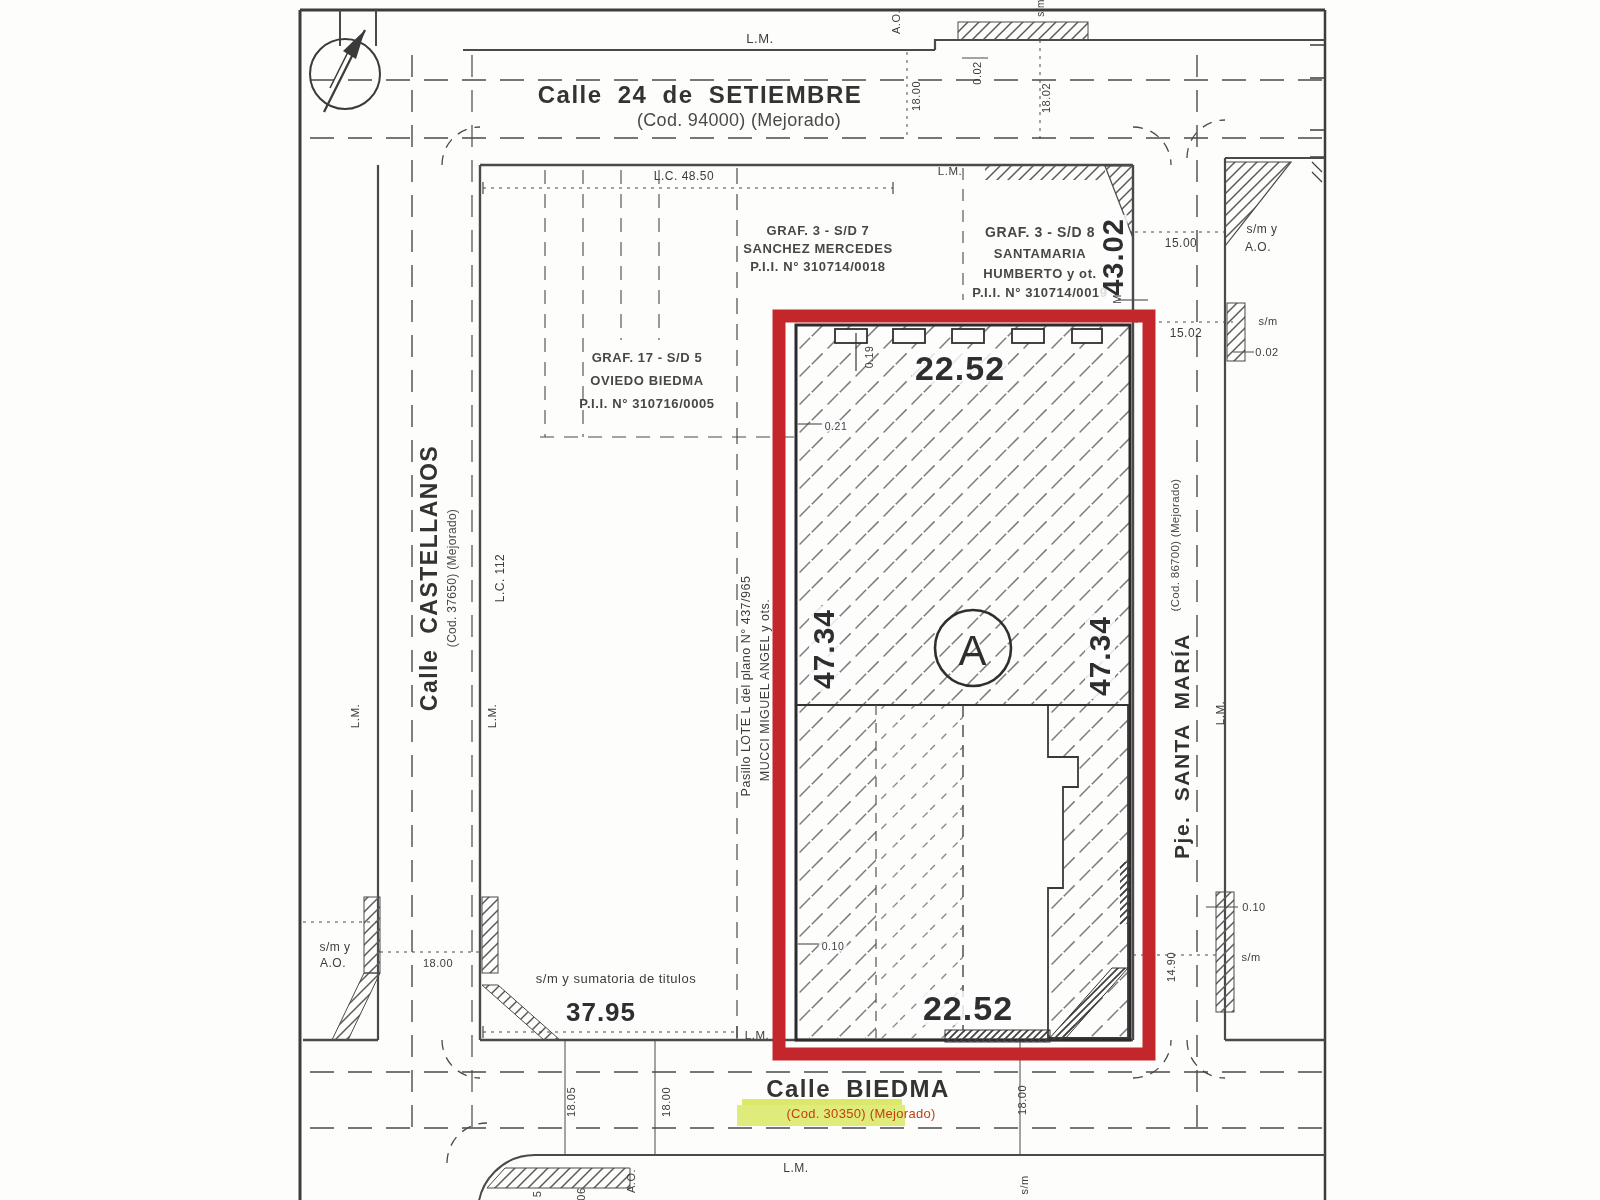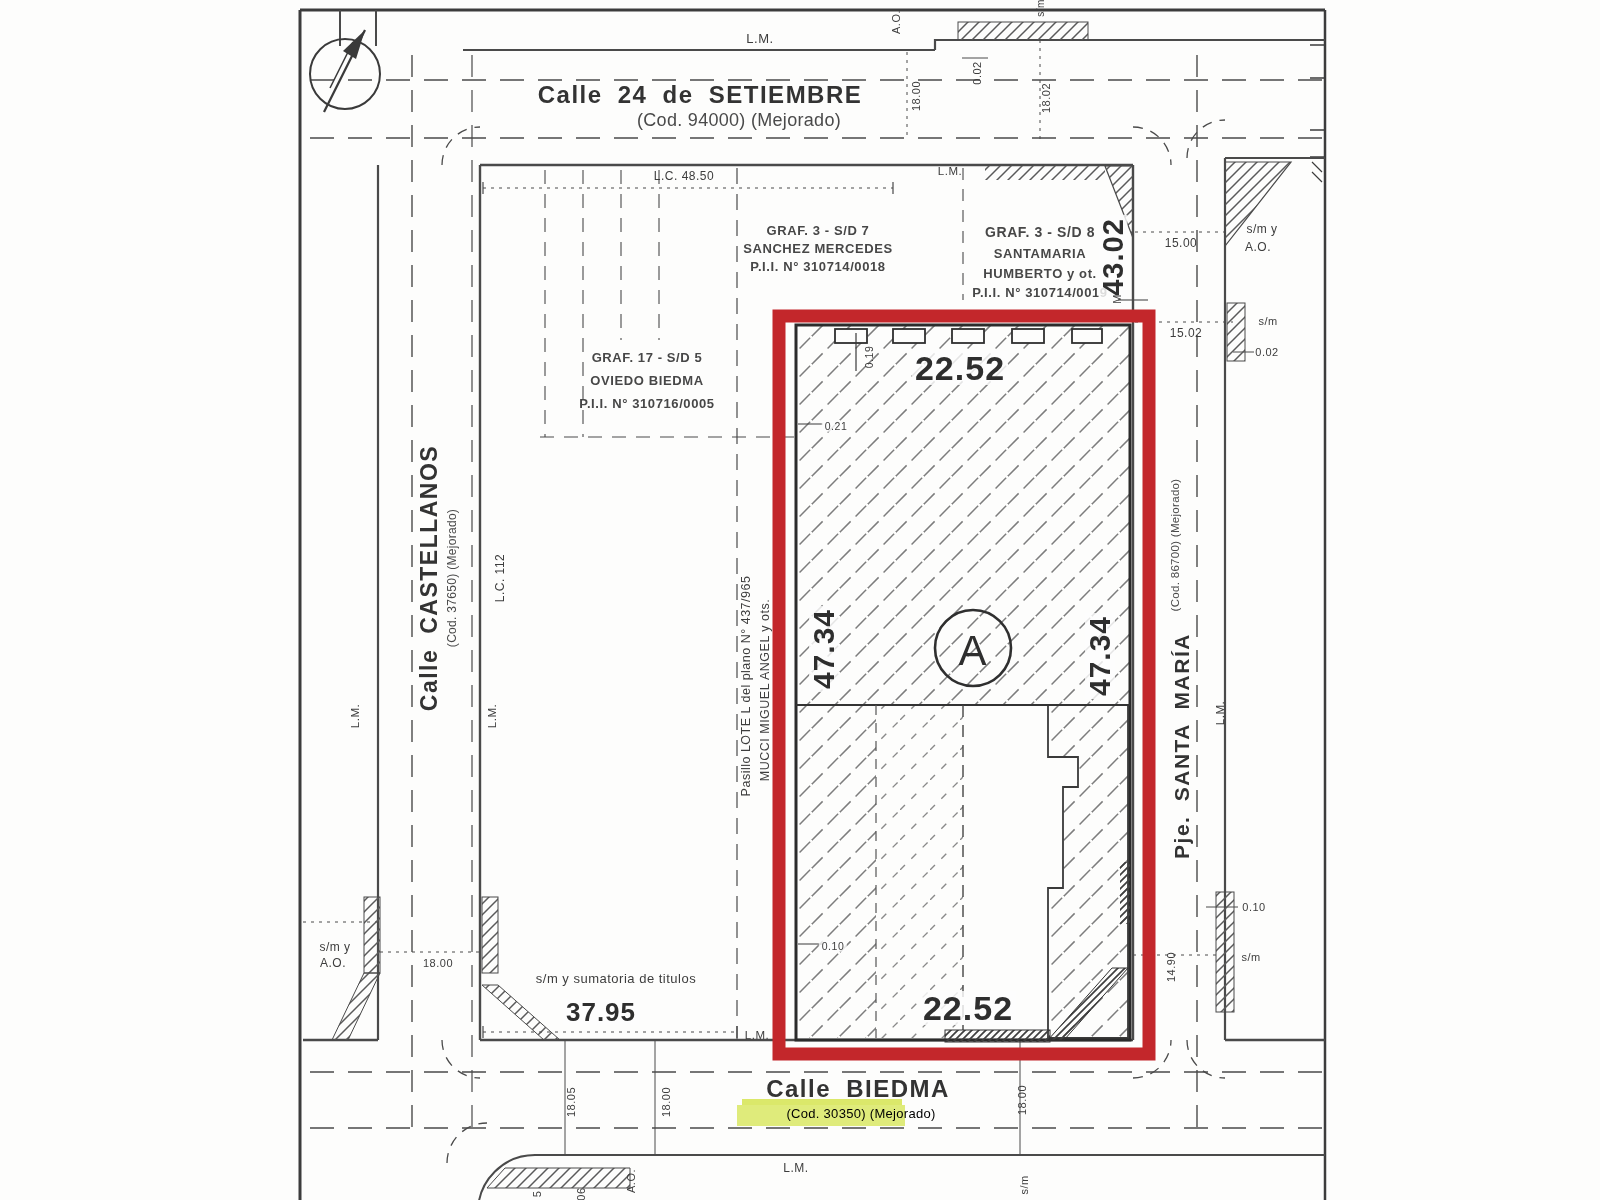--- a/index.html
+++ b/index.html
@@ -220,21 +220,21 @@
 <div class="lbl" style="left:1251px;top:957px;font-size:11px">s/m</div>
 
 <div class="lbl" style="left:335px;top:947px;font-size:12px">s/m y</div>
 <div class="lbl" style="left:333px;top:963px;font-size:12px">A.O.</div>
 <div class="lbl" style="left:438px;top:963px;font-size:11px">18.00</div>
 <div class="lbl" style="left:616px;top:978px;font-size:13px">s/m y sumatoria de titulos</div>
 <div class="lbl big halo" style="left:601px;top:1012px;font-size:26px">37.95</div>
 
 <div class="lbl" style="left:757px;top:1036px;font-size:11.5px">L.M.</div>
 <div class="lbl street" style="left:858px;top:1089px;font-size:24px">Calle BIEDMA</div>
-<div class="lbl code" style="left:861px;top:1113px;font-size:13px;color:#000000">(Cod. 30350) (Mejorado)</div>
+<div class="lbl code" style="left:861px;top:1113px;font-size:13px;color:#c2410c">(Cod. 30350) (Mejorado)</div>
 <div class="lbl rot" style="left:571px;top:1102px;font-size:11px">18.05</div>
 <div class="lbl rot" style="left:666px;top:1102px;font-size:11px">18.00</div>
 <div class="lbl rot" style="left:1022px;top:1100px;font-size:11px">18.00</div>
 <div class="lbl rot" style="left:631px;top:1181px;font-size:11px">A.O.</div>
 <div class="lbl rot" style="left:1024px;top:1185px;font-size:11px">s/m</div>
 <div class="lbl" style="left:796px;top:1168px;font-size:12px">L.M.</div>
 <div class="lbl rot" style="left:537px;top:1194px;font-size:11px">5</div>
 <div class="lbl rot" style="left:581px;top:1194px;font-size:11px">06</div>
 
 </div>

